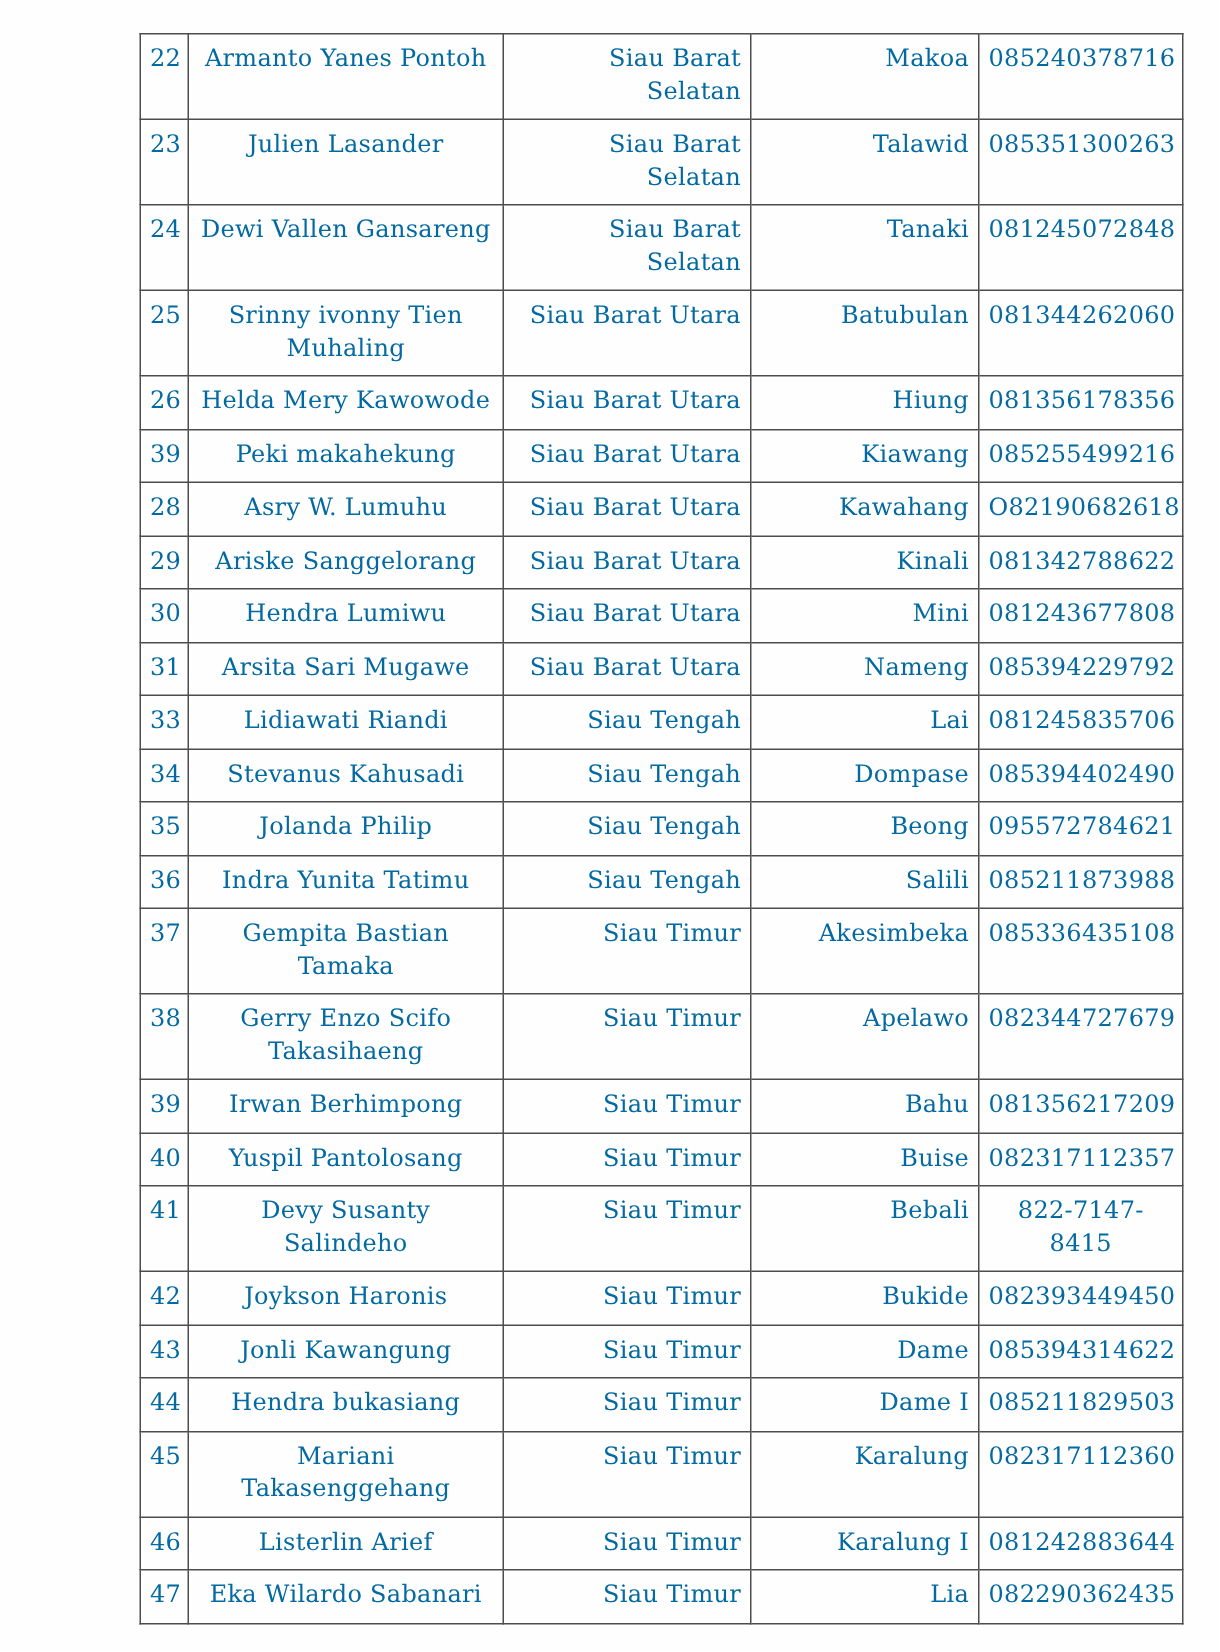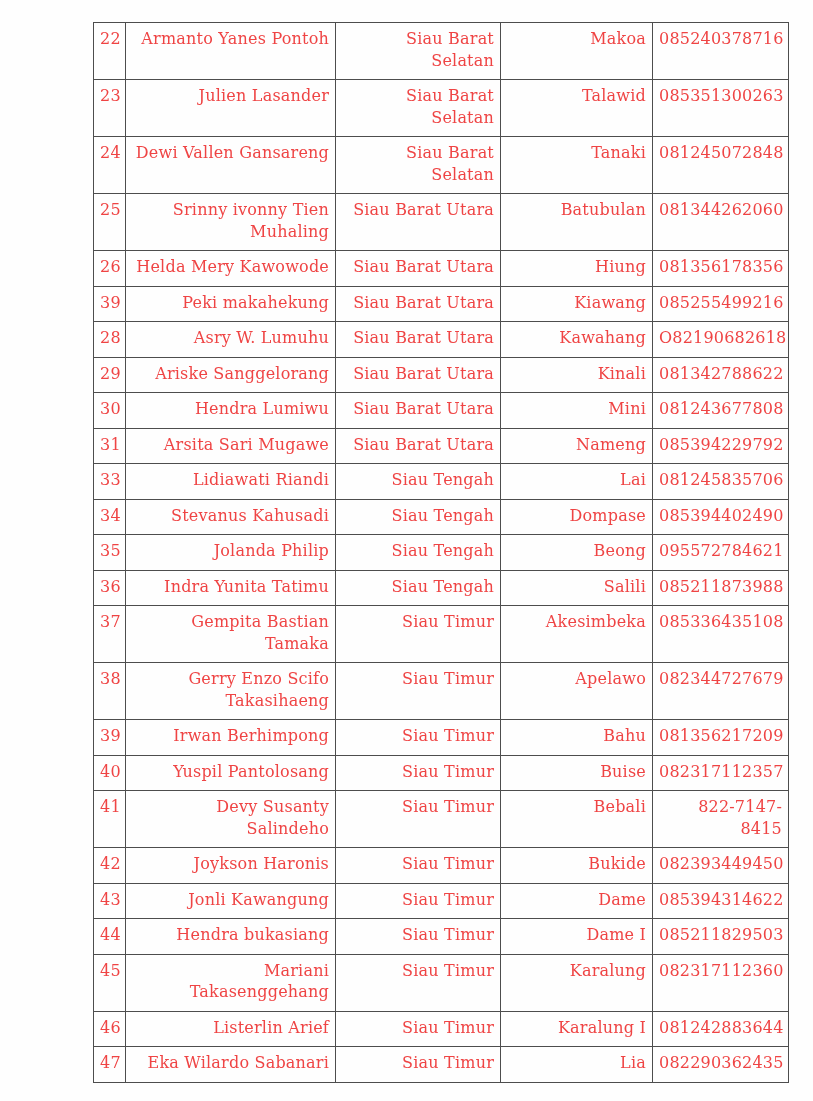--- a/index.html
+++ b/index.html
@@ -6,21 +6,21 @@
     margin: 0;
     padding: 0;
     background: #ffffff;
   }
   .page {
     position: relative;
     width: 813px;
     height: 1101px;
     background: #fefefe;
     font-family: "DejaVu Serif", "Liberation Serif", serif;
-    color: #ef4444;
+    color: #0369a1;
     overflow: hidden;
   }
   .table-wrap {
     position: absolute;
     left: 93px;
     top: 22px;
   }
   table.contact-table {
     border-collapse: collapse;
     table-layout: fixed;
@@ -34,27 +34,27 @@
     padding: 5px 6px 8px 6px;
     letter-spacing: 0.2px;
     overflow: hidden;
   }
   td.col-no {
     text-align: center;
     padding-left: 2px;
     padding-right: 2px;
   }
   td.col-name {
-    text-align: right;
+    text-align: center;
     padding-left: 8px;
     white-space: pre-line;
   }
   td.col-district { text-align: right; }
   td.col-village  { text-align: right; }
-  td.col-phone    { text-align: right; letter-spacing: 0.3px; }
+  td.col-phone    { text-align: center; letter-spacing: 0.3px; }
   col.c-no       { width: 32px; }
   col.c-name     { width: 210px; }
   col.c-district { width: 165px; }
   col.c-village  { width: 152px; }
   col.c-phone    { width: 136px; }
 </style>
 </head>
 <body>
 
 <div class="page">

